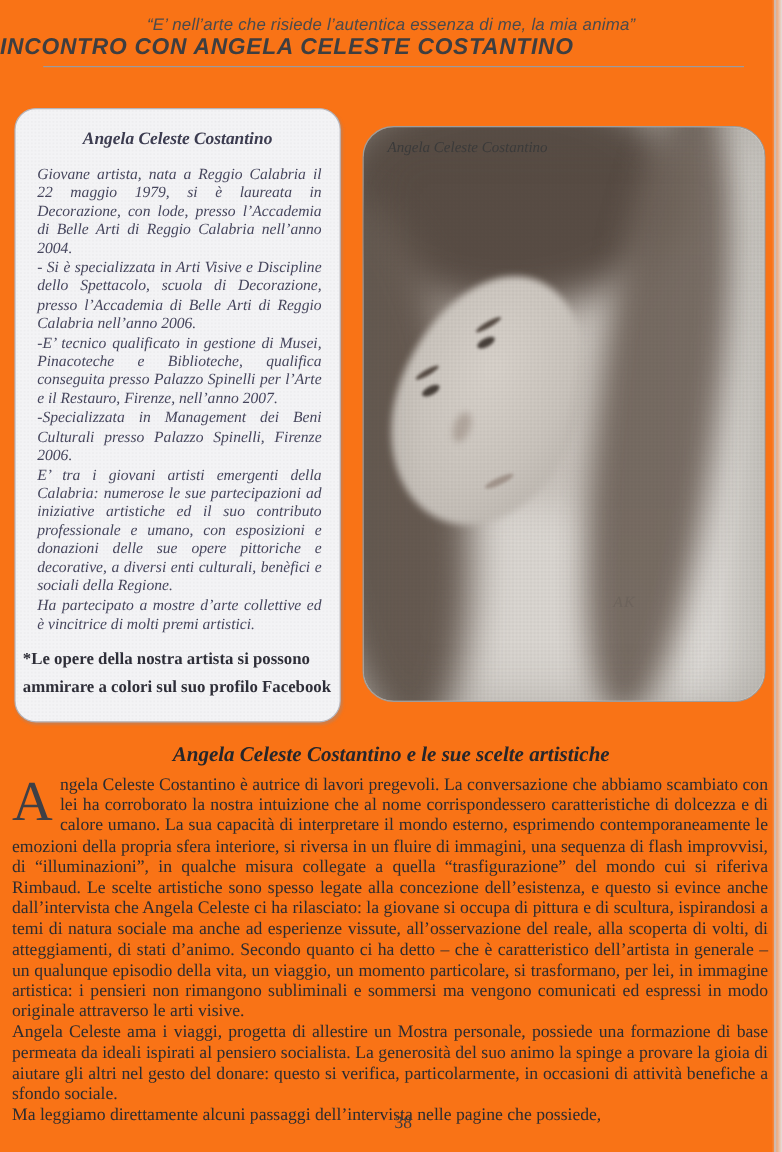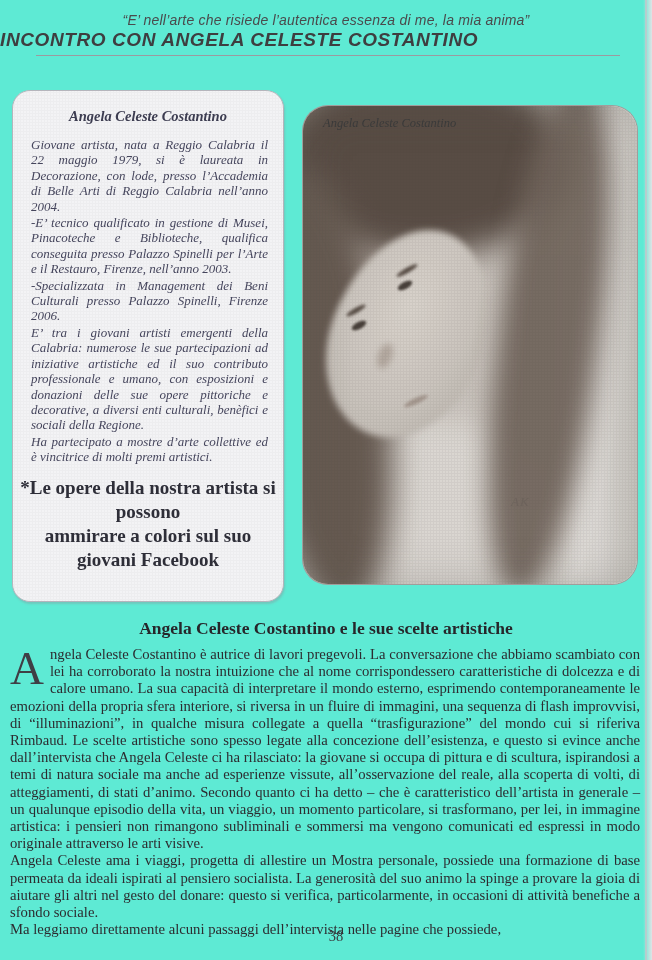--- a/index.html
+++ b/index.html
@@ -1,16 +1,16 @@
 <!DOCTYPE html>
 <html><head>
 <meta charset="utf-8">
 <style>
   html,body{margin:0;padding:0;background:#ffffff;}
-  .page{position:relative;width:652px;height:960px;background:#5eead4;overflow:hidden;
+  .page{position:relative;width:652px;height:960px;background:#f97316;overflow:hidden;
         font-family:"Liberation Serif",serif;}
   
   .scan-band{position:absolute;right:0;top:0;width:9px;height:100%;
              background:linear-gradient(90deg,transparent,#e2e2e5);}
   .scan-line{position:absolute;right:5px;top:0;width:2px;height:100%;background:#c6c6ca;opacity:.75;}
 
   
   .quote{position:absolute;top:12px;left:0;width:100%;text-align:center;
          font-family:"Liberation Sans",sans-serif;font-style:italic;font-size:14px;
          color:#4a4a4c;letter-spacing:.2px;}
@@ -23,22 +23,22 @@
   .bio-box{position:absolute;left:12px;top:90px;width:272px;height:512px;
            border:1px solid #b5b5bc;border-radius:18px;background:#f3f3f5;
            box-shadow:1px 2px 2px rgba(140,140,150,.35);
            background-image:radial-gradient(rgba(0,0,0,.025) 1px,transparent 1.2px);
            background-size:3px 3px;box-sizing:border-box;}
   .bio-heading{margin:17px 0 6px 0;text-align:center;font-style:italic;font-weight:bold;
                font-size:14.5px;color:#3c3c50;}
   .bio-body{padding:6px 15px 0 18px;font-style:italic;font-size:13px;line-height:15.4px;
             color:#45455c;text-align:justify;}
   .bio-body p{margin:0 0 1px 0;}
-  .bio-note{margin:11px 6px 0 6px;text-align:center;font-weight:bold;
-            font-size:19px;line-height:24px;color:#2e2e38;}
+  .bio-note{margin:11px 6px 0 6px;text-align:left;font-weight:bold;
+            font-size:14px;line-height:24px;color:#2e2e38;}
   .bio-note p{margin:0;}
 
   
   .photo{position:absolute;left:302px;top:105px;width:334px;height:478px;
          border-radius:26px;overflow:hidden;border:1px solid rgba(125,125,125,.55);
          background:#c9c4bf;}
   .photo>div{position:absolute;}
   .ph-bg{inset:0;background:linear-gradient(96deg,#b4aba3 0%,#bfb7b0 35%,#cdc8c2 60%,#d8d5d0 82%,#d1cec9 100%);}
   .ph-band{right:28px;top:0;width:60px;height:100%;
            background:linear-gradient(90deg,transparent,#e0ddd9 45%,#d8d5d1 100%);filter:blur(6px);}
@@ -68,21 +68,21 @@
   .ph-grain{inset:0;background-image:radial-gradient(rgba(60,55,50,.06) 1px,transparent 1.3px);
             background-size:3px 3px;}
   .ph-vignette{inset:0;box-shadow:inset 0 0 45px rgba(90,85,80,.28);border-radius:26px;}
   .ph-caption{position:absolute;left:20px;top:10px;font-style:italic;font-size:12.5px;
               color:#3a3a3a;}
   .ph-watermark{position:absolute;left:208px;top:388px;font-style:italic;font-size:13px;
                 color:rgba(100,92,85,.5);letter-spacing:1px;}
 
   
   .article-heading{position:absolute;top:618px;left:0;width:100%;margin:0;text-align:center;
-                   font-weight:bold;font-size:17.5px;color:#26262a;}
+                   font-style:italic;font-weight:bold;font-size:17.5px;color:#26262a;}
   .article-body{position:absolute;left:10px;top:646px;width:630px;
                 font-size:14.7px;line-height:17.2px;color:#2c2c30;text-align:justify;}
   .article-body p{margin:0;}
   .dropcap{float:left;font-size:47px;line-height:38px;padding:3px 6px 0 0;color:#3f3f45;}
 
   .page-number{position:absolute;top:928px;left:0;width:672px;text-align:center;
                font-size:14.5px;color:#3a3a3e;}
 </style>
 </head>
 <body>
@@ -93,28 +93,29 @@
   <div class="scan-line"></div>
 
   <div class="quote">“E’ nell’arte che risiede l’autentica essenza di me, la mia anima”</div>
   <h1 class="title">INCONTRO CON ANGELA CELESTE COSTANTINO</h1>
   <div class="rule"></div>
 
   <aside class="bio-box">
     <h2 class="bio-heading">Angela Celeste Costantino</h2>
     <div class="bio-body">
       <p>Giovane artista, nata a Reggio Calabria il 22 maggio 1979, si è laureata in Decorazione, con lode, presso l’Accademia di Belle Arti di Reggio Calabria nell’anno 2004.</p>
-      <p>-E’ tecnico qualificato in gestione di Musei, Pinacoteche e Biblioteche, qualifica conseguita presso Palazzo Spinelli per l’Arte e il Restauro, Firenze, nell’anno 2003.</p>
+      <p>- Si è specializzata in Arti Visive e Discipline dello Spettacolo, scuola di Decorazione, presso l’Accademia di Belle Arti di Reggio Calabria nell’anno 2006.</p>
+      <p>-E’ tecnico qualificato in gestione di Musei, Pinacoteche e Biblioteche, qualifica conseguita presso Palazzo Spinelli per l’Arte e il Restauro, Firenze, nell’anno 2007.</p>
       <p>-Specializzata in Management dei Beni Culturali presso Palazzo Spinelli, Firenze 2006.</p>
       <p>E’ tra i giovani artisti emergenti della Calabria: numerose le sue partecipazioni ad iniziative artistiche ed il suo contributo professionale e umano, con esposizioni e donazioni delle sue opere pittoriche e decorative, a diversi enti culturali, benèfici e sociali della Regione.</p>
       <p>Ha partecipato a mostre d’arte collettive ed è vincitrice di molti premi artistici.</p>
     </div>
     <div class="bio-note">
       <p>*Le opere della nostra artista si possono</p>
-      <p>ammirare a colori sul suo giovani Facebook</p>
+      <p>ammirare a colori sul suo profilo Facebook</p>
     </div>
   </aside>
 
   <figure class="photo" style="margin:0;">
     <div class="ph-bg"></div>
     <div class="ph-band"></div>
     <div class="ph-shoulder"></div>
     <div class="ph-hair-top"></div>
     <div class="ph-hair-left"></div>
     <div class="ph-face"></div>

